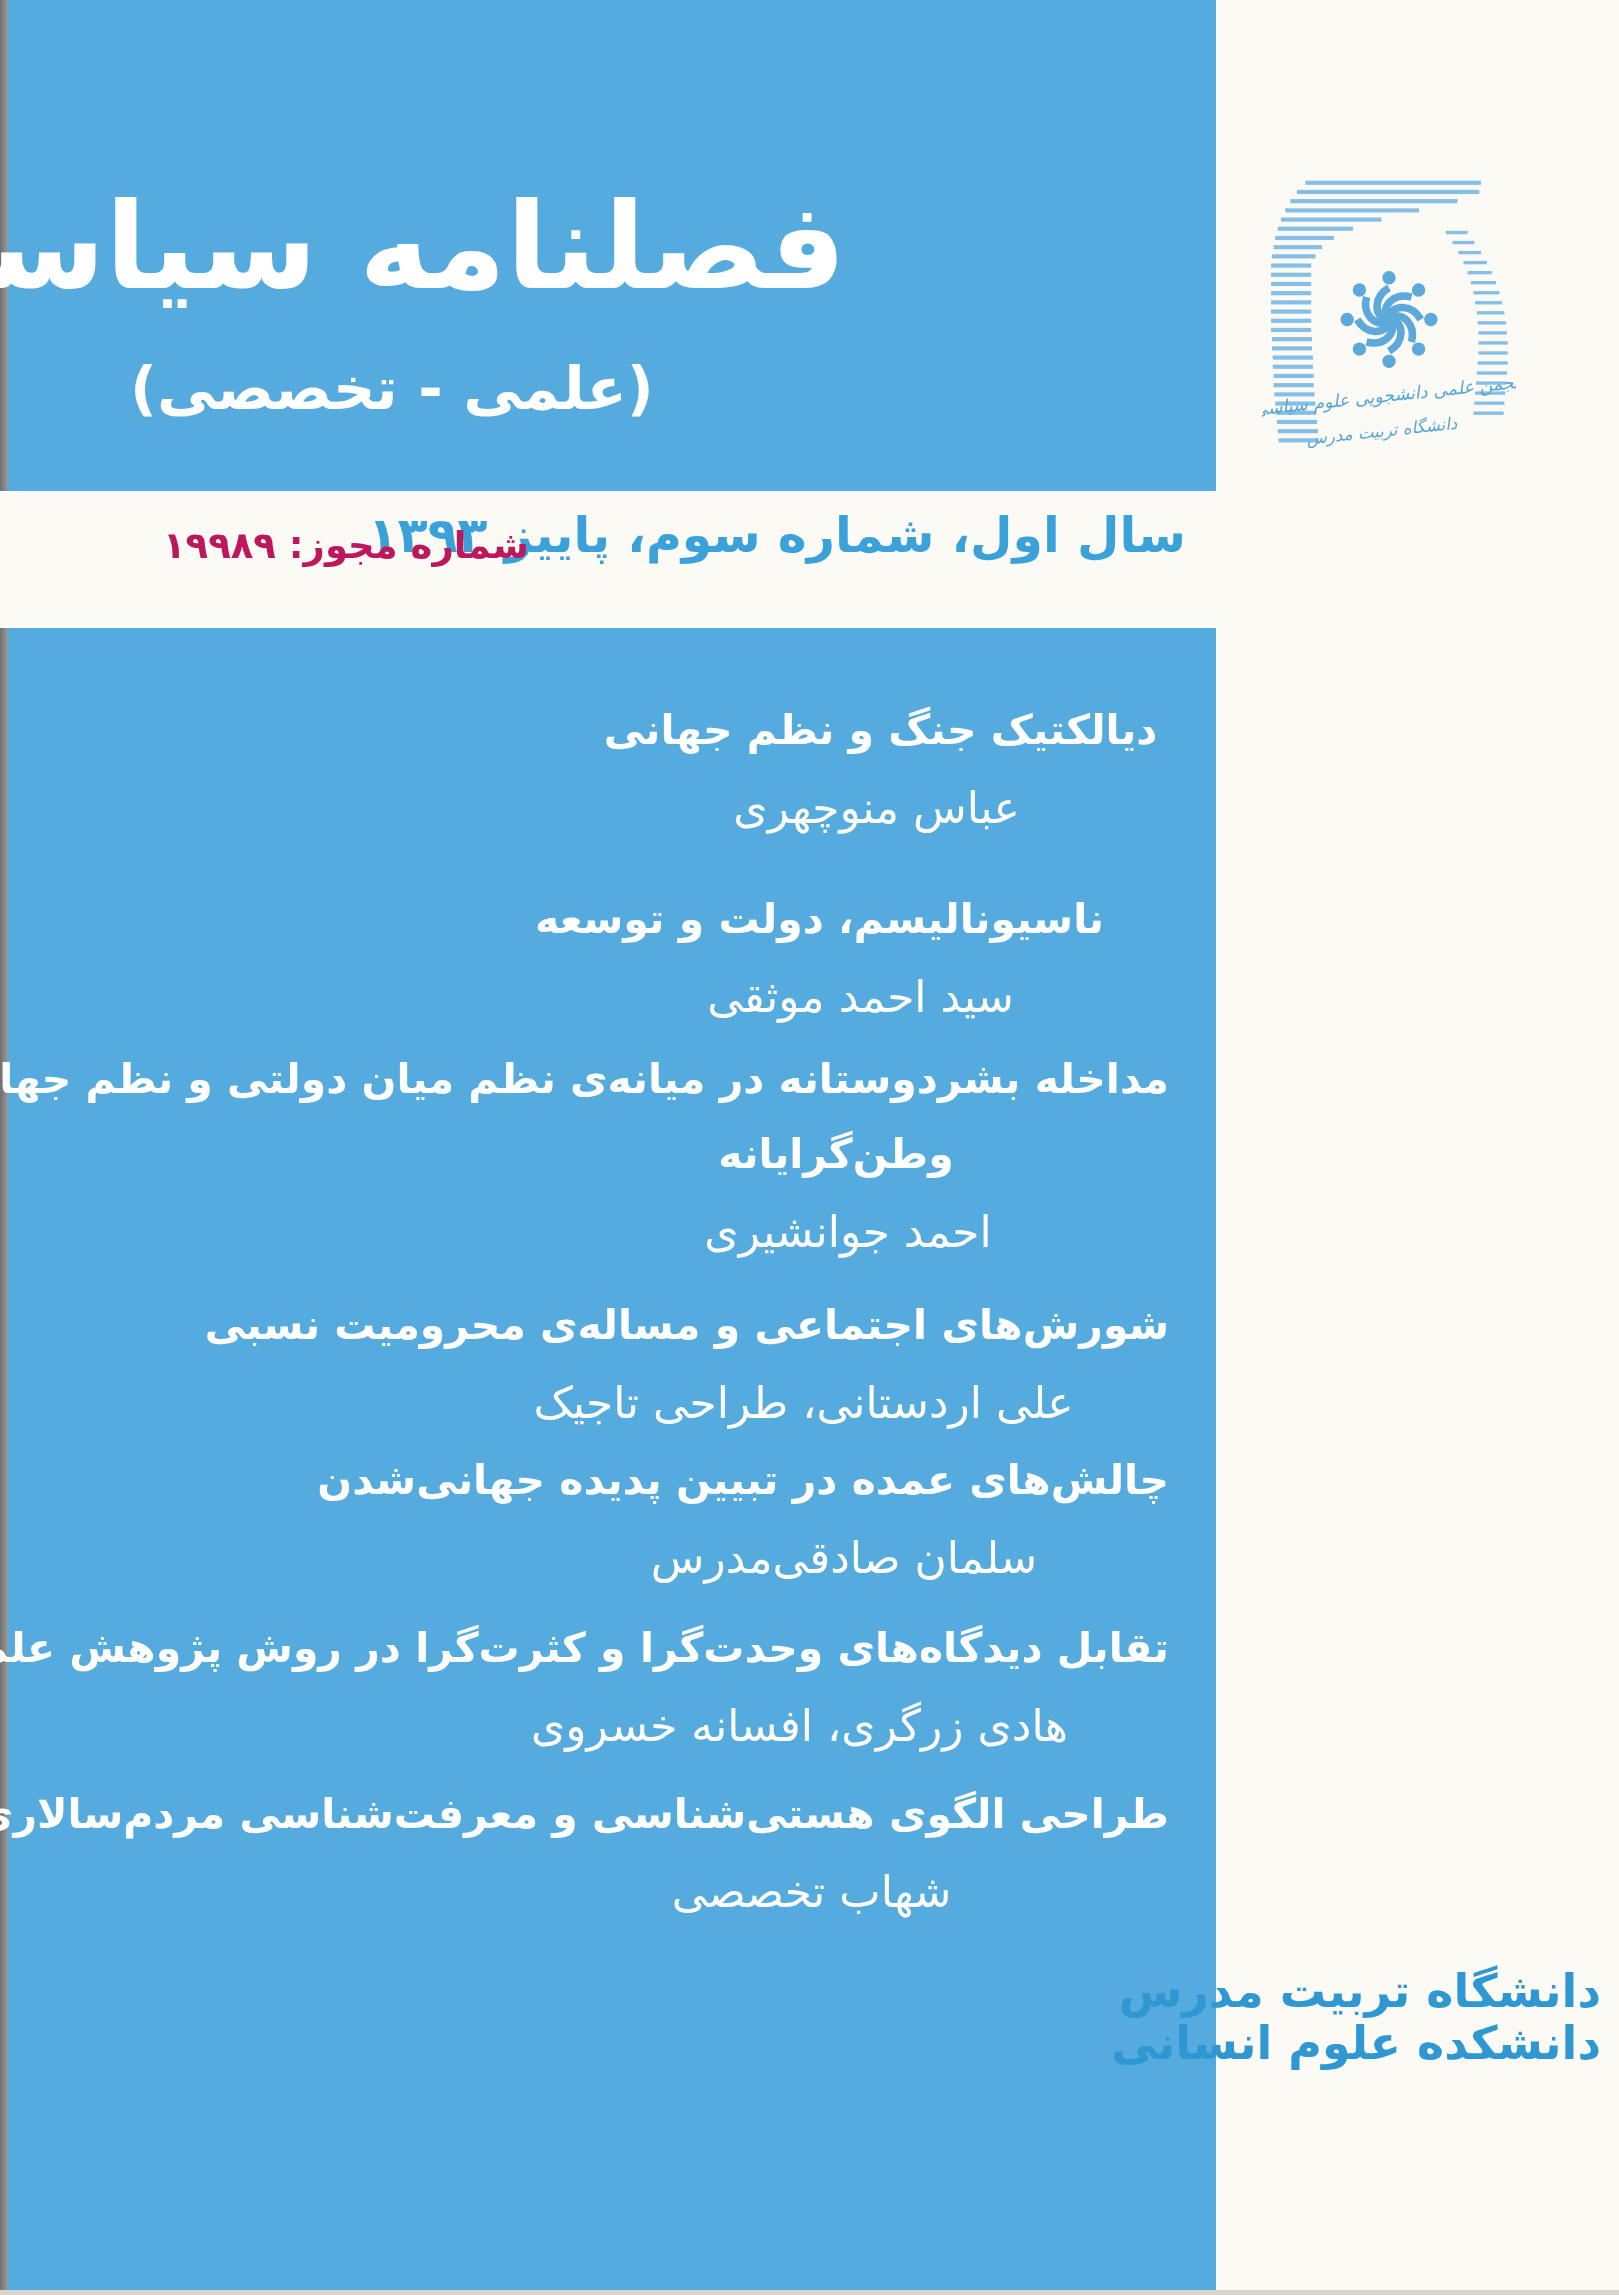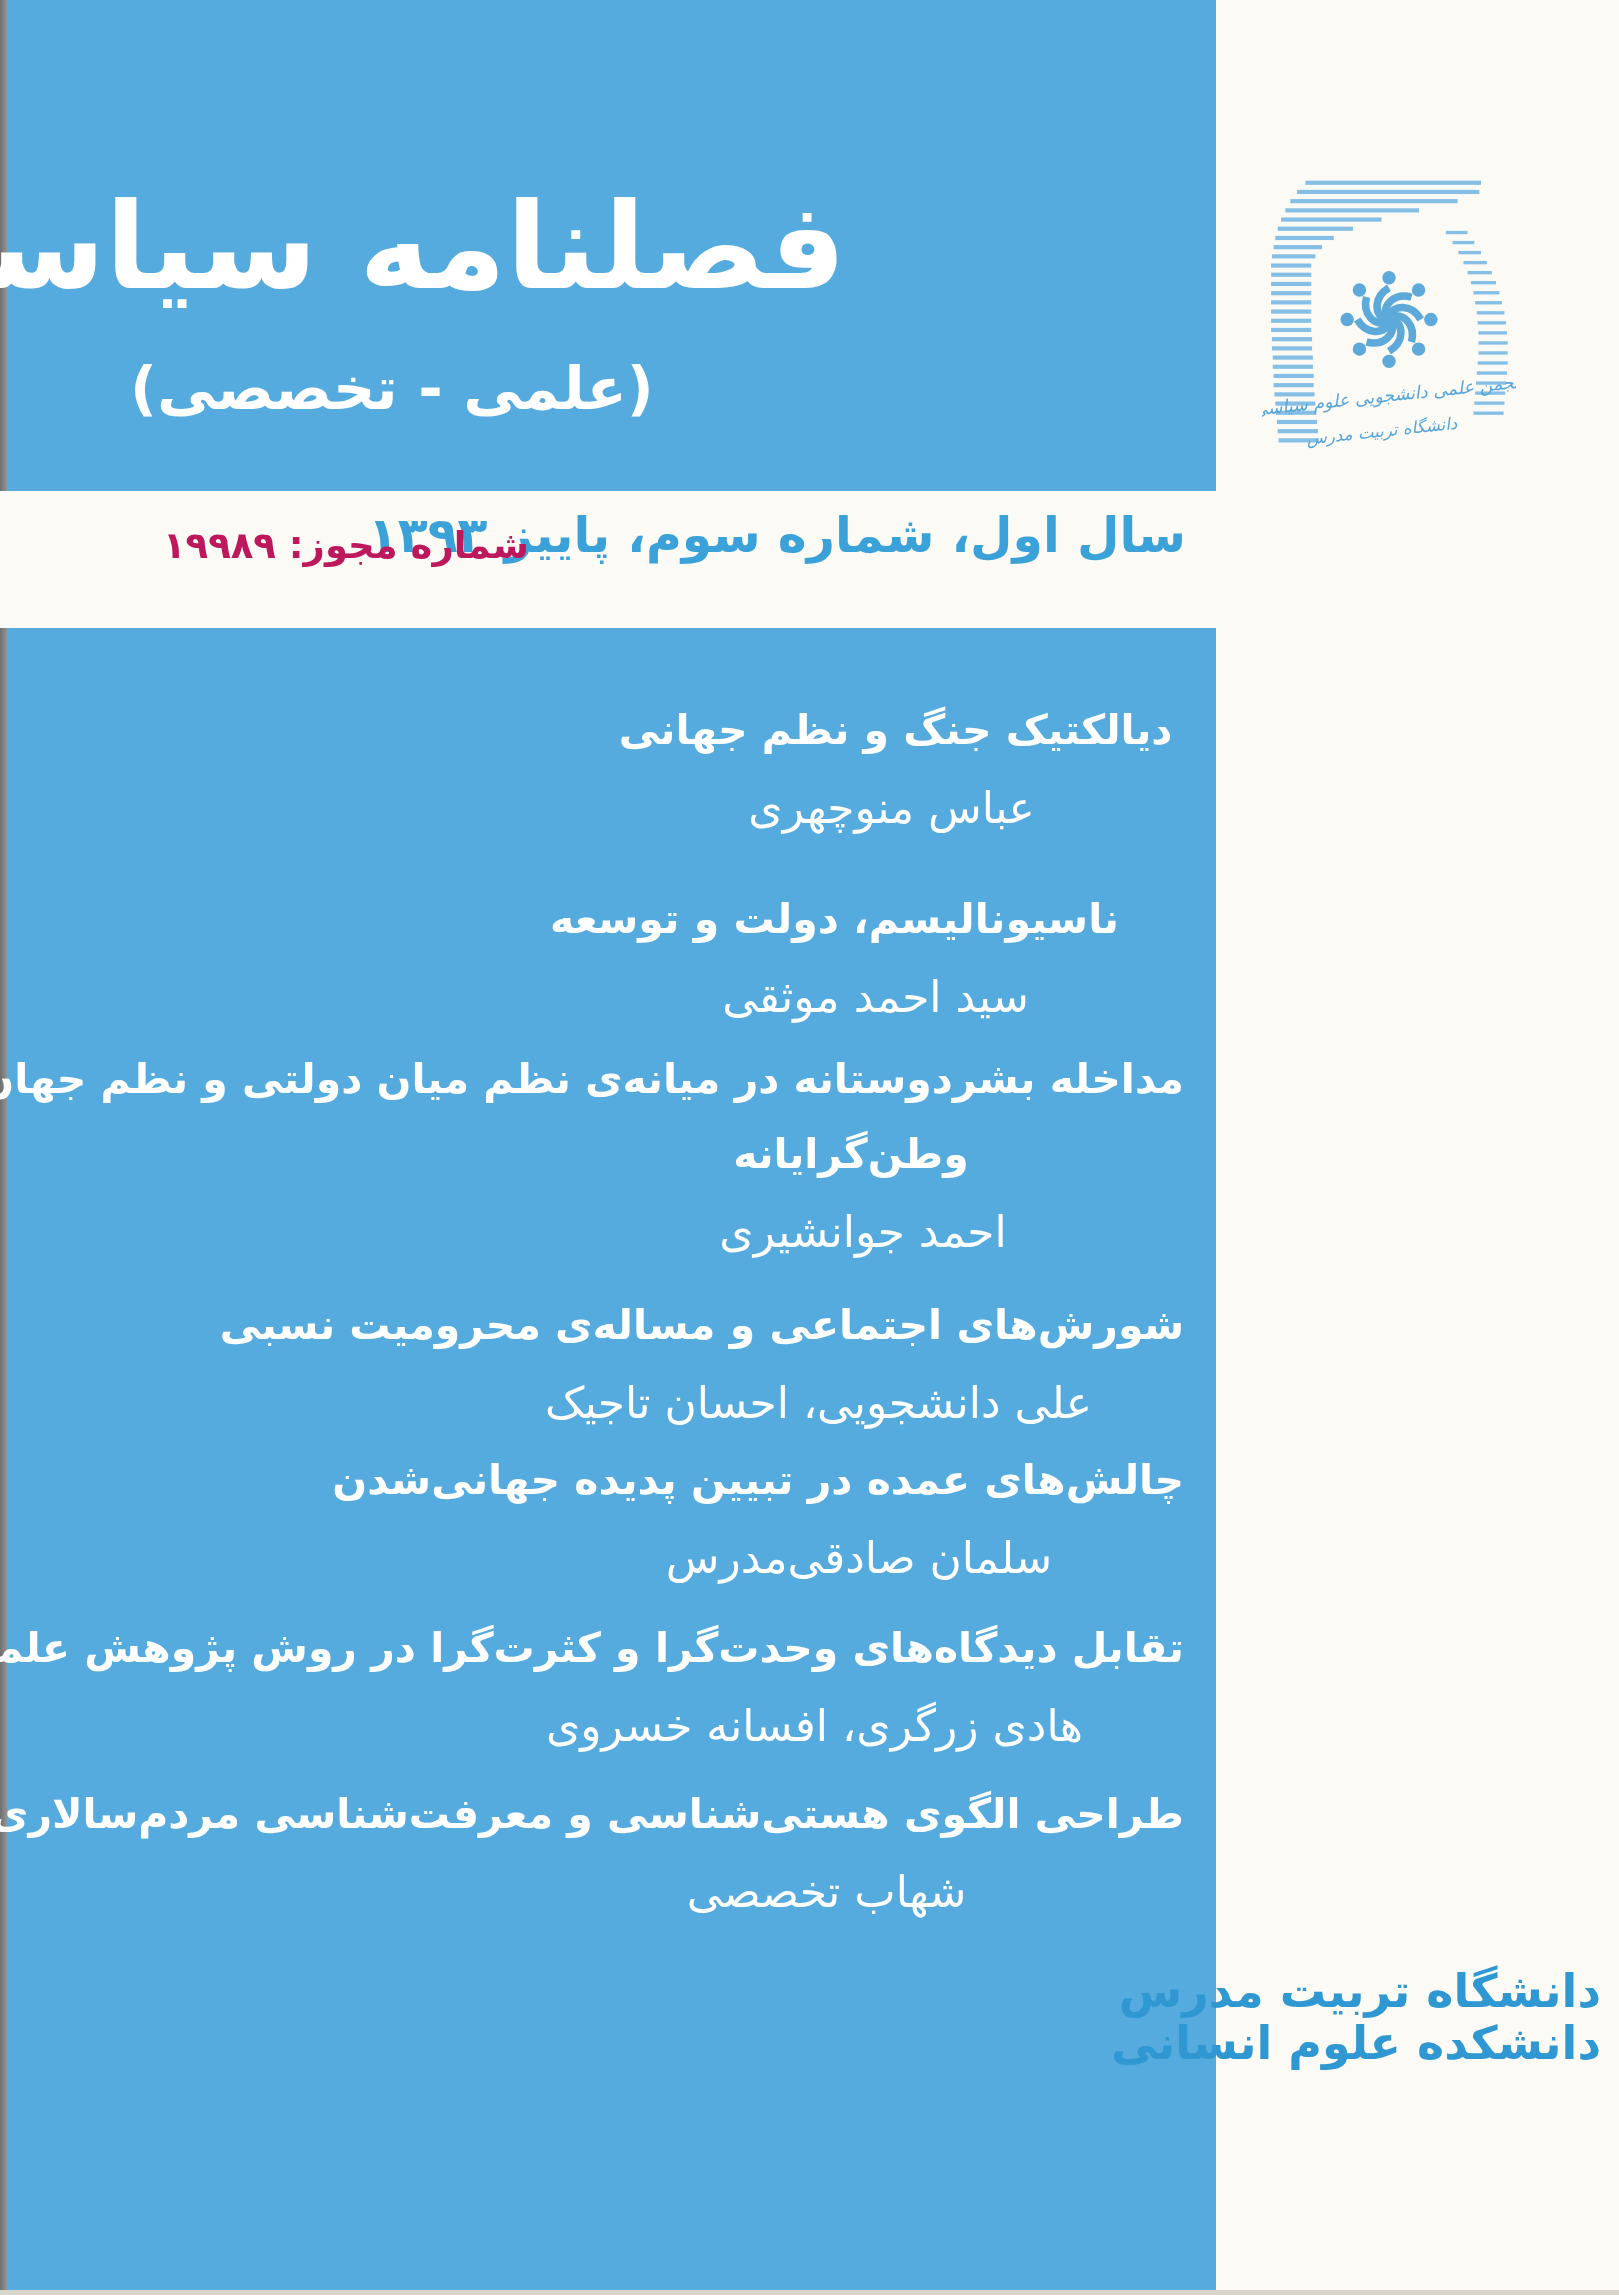--- a/index.html
+++ b/index.html
@@ -26,21 +26,21 @@
   .issue-band{position:absolute;left:0;top:491px;width:1619px;height:137px;background:#fbfaf5;}
   .issue-info{position:absolute;right:433px;top:16.3px;
     color:#3ba2d9;font-weight:bold;font-size:49px;white-space:nowrap;}
   .license-no{position:absolute;left:163px;top:33px;
     color:#be185d;font-weight:bold;font-size:37px;white-space:nowrap;}
 
   
   .emblem{position:absolute;left:1262px;top:179px;width:254px;height:276px;}
 
   
-  .article{position:absolute;left:87px;width:1097px;color:#ffffff;}
+  .article{position:absolute;left:72px;width:1097px;color:#ffffff;}
   .a-title{text-align:center;font-weight:bold;font-size:41px;line-height:75px;white-space:nowrap;}
   .a-author{text-align:center;font-size:44px;line-height:59px;margin-top:9.8px;white-space:nowrap;}
 
   
   .publisher{position:absolute;left:1219px;top:1965px;width:382px;text-align:center;
     color:#2f97d1;font-weight:bold;font-size:46px;line-height:52px;white-space:nowrap;}
 </style>
 </head>
 <body>
 
@@ -161,21 +161,21 @@
   </div>
 
   <div class="article" style="top:1042px">
     <div class="a-title" style="padding-left:33px">مداخله بشردوستانه در میانه‌ی نظم میان دولتی و نظم جهان</div>
     <div class="a-title" style="padding-left:431px">وطن‌گرایانه</div>
     <div class="a-author" style="padding-left:455px">احمد جوانشیری</div>
   </div>
 
   <div class="article" style="top:1288px">
     <div class="a-title" style="padding-left:260px">شورش‌های اجتماعی و مساله‌ی محرومیت نسبی</div>
-    <div class="a-author" style="padding-left:366px">علی دانشجویی، احسان تاجیک</div>
+    <div class="a-author" style="padding-left:366px">علی اردستانی، طراحی تاجیک</div>
   </div>
 
   <div class="article" style="top:1443px">
     <div class="a-title" style="padding-left:260px">چالش‌های عمده در تبیین پدیده جهانی‌شدن</div>
     <div class="a-author" style="padding-left:447px">سلمان صادقی‌مدرس</div>
   </div>
 
   <div class="article" style="top:1611px">
     <div class="a-title" style="padding-left:106px">تقابل دیدگاه‌های وحدت‌گرا و کثرت‌گرا در روش پژوهش علمی</div>
     <div class="a-author" style="padding-left:358px">هادی زرگری، افسانه خسروی</div>

